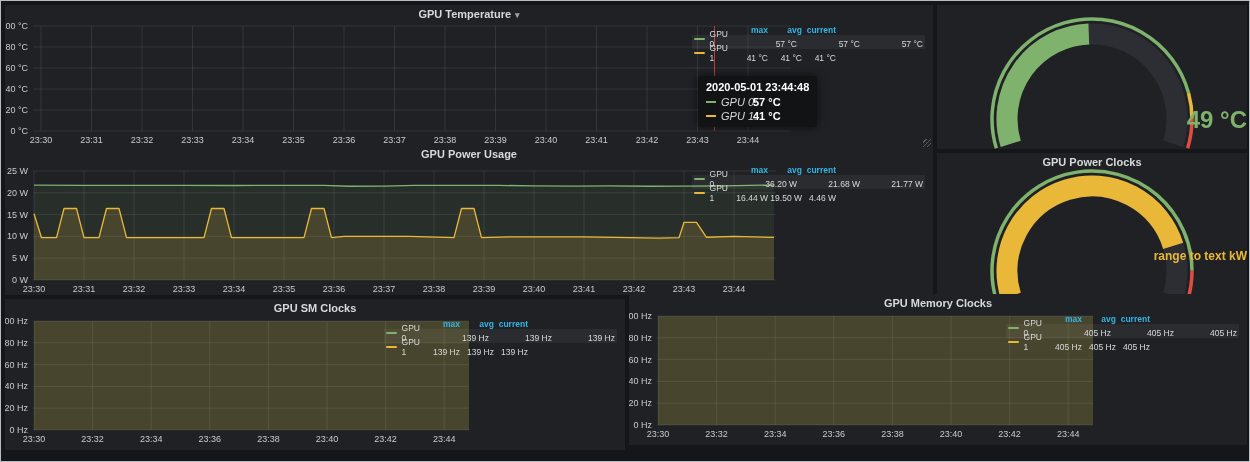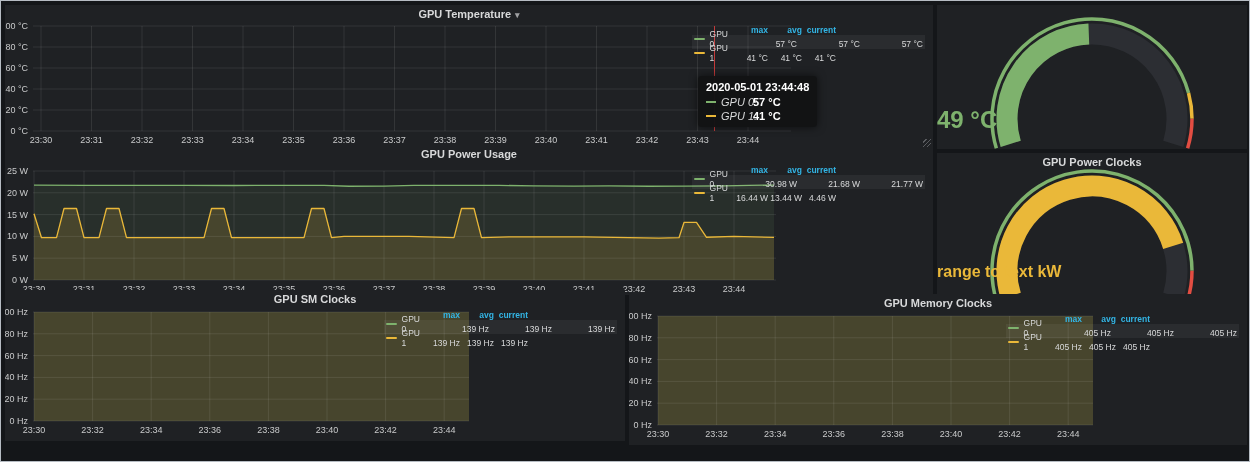--- a/index.html
+++ b/index.html
@@ -16,21 +16,21 @@
   .tt-row .dash{display:inline-block;width:10px;height:2px;margin-right:5px;}
   .tt-row .lbl{width:32px;font-style:italic;}
   .tt-row b{color:#ffffff;}
   .legend{position:absolute;z-index:3;font-size:8.5px;color:#d8d9da;}
   .lrow{display:flex;align-items:flex-end;height:14px;padding:0 2px;}
   .lrow.hl{background:rgba(255,255,255,0.05);gap:29px;}
   .lname{width:40px;display:flex;align-items:center;cursor:pointer;}
   .lname .dash{display:inline-block;width:11px;height:2px;margin-right:5px;border-radius:1px;}
   .lval{width:34px;text-align:right;}
   .lhead{color:#33b5e5;font-weight:bold;}
-  .gauge-value{position:absolute;left:0;right:0;text-align:left;font-weight:bold;z-index:3;}
+  .gauge-value{position:absolute;left:0;right:0;text-align:right;font-weight:bold;z-index:3;}
   .resize{position:absolute;right:2px;bottom:2px;width:8px;height:8px;z-index:4;cursor:nwse-resize;
     background:repeating-linear-gradient(135deg,transparent 0 2px,#5a5c60 2px 3px);}
 </style>
 </head>
 <body>
 
 <div class="screen">
 
   <div class="panel" style="left:4px;top:4px;width:928px;height:144px;">
     <div class="ptitle">
@@ -209,52 +209,52 @@
           <span class="lname"></span>
           <span class="lval lhead">max</span>
           <span class="lval lhead">avg</span>
           <span class="lval lhead">current</span>
         </div>
         <div class="lrow hl">
           <span class="lname">
             <span class="dash" style="background: rgb(126, 178, 109);"></span>
             <span>GPU 0</span>
           </span>
-          <span class="lval">30.98 W</span>
+          <span class="lval">36.20 W</span>
           <span class="lval">21.68 W</span>
           <span class="lval">21.77 W</span>
         </div>
         <div class="lrow">
           <span class="lname">
             <span class="dash" style="background: rgb(234, 184, 57);"></span>
             <span>GPU 1</span>
           </span>
           <span class="lval">16.44 W</span>
-          <span class="lval">13.44 W</span>
+          <span class="lval">19.50 W</span>
           <span class="lval">4.46 W</span>
         </div>
       </div>
   </div>
 
   <div class="panel" style="left:936px;top:152px;width:310px;height:150px;">
     <div class="ptitle">
       <span>GPU Power Clocks</span>
     </div>
     <svg id="svgG2" width="310" height="150">
         <g>
           <path d="M73.71409574314198 142.85159490143258A85 85 0 1 1 236.28590425685803 142.85159490143263" stroke="#2c2e33" stroke-width="21" fill="none"></path>
           <path d="M73.71409574314198 142.85159490143258A85 85 0 0 1 236.18109332527126 92.80813451699942" stroke="#eab839" stroke-width="21" fill="none"></path>
           <path d="M59.369524403696445 147.23717047227365A100 100 0 1 1 254.99978067553792 117.79056064287805" stroke="#7eb26d" stroke-width="3.5" fill="none"></path>
           <path d="M254.99978067553792 117.79056064287805A100 100 0 0 1 250.63047559630354 147.23717047227368" stroke="#e24d42" stroke-width="3.5" fill="none"></path>
         </g>
       </svg>
-    <div class="gauge-value" style="top:110px;font-size:16px;color:#eab839;">range to text kW</div>
-  </div>
-
-  <div class="panel" style="left:4px;top:289px;width:620px;height:151px;">
+    <div class="gauge-value" style="top:96px;font-size:12px;color:#eab839;">range to text kW</div>
+  </div>
+
+  <div class="panel" style="left:4px;top:298px;width:620px;height:151px;">
     <div class="ptitle">
       <span>GPU SM Clocks</span>
     </div>
     <svg id="svgSM" width="620" height="151">
         <clipPath id="svgSMclip">
           <rect x="28" y="22" width="436" height="109"></rect>
         </clipPath>
         <g clip-path="url(#svgSMclip)">
           <path d="M29 -20.50999999999999L464.105 -20.50999999999999L464.105 131L29 131Z" fill="rgba(126,178,109,0.10)"></path>
           <path d="M29 -20.50999999999999L464.105 -20.50999999999999L464.105 131L29 131Z" fill="rgba(234,184,57,0.16)"></path>

